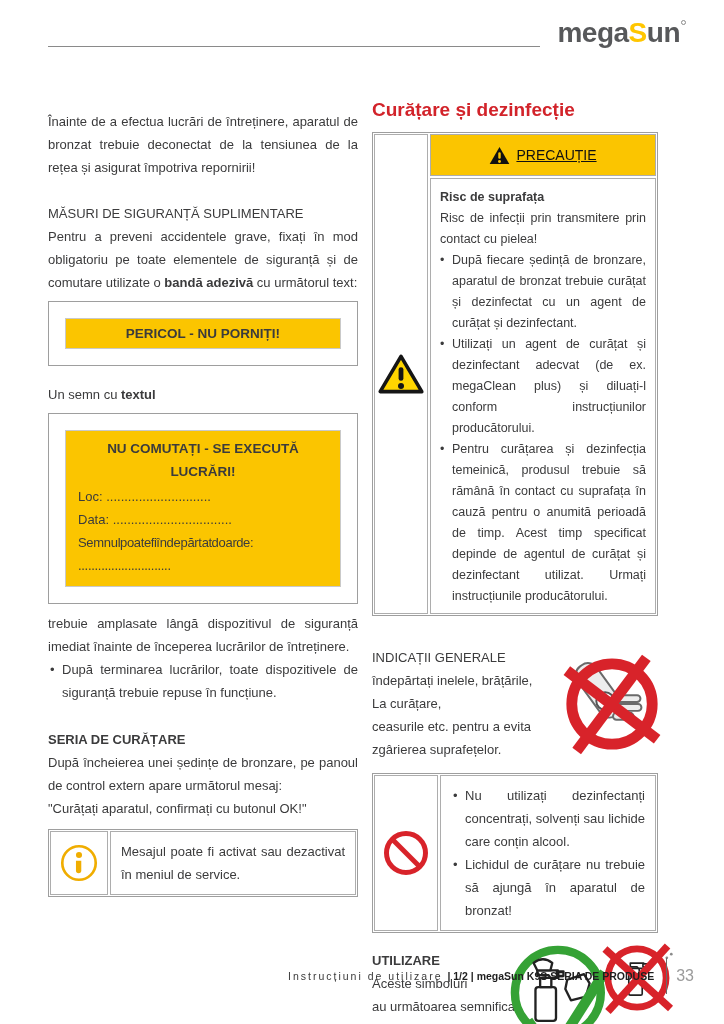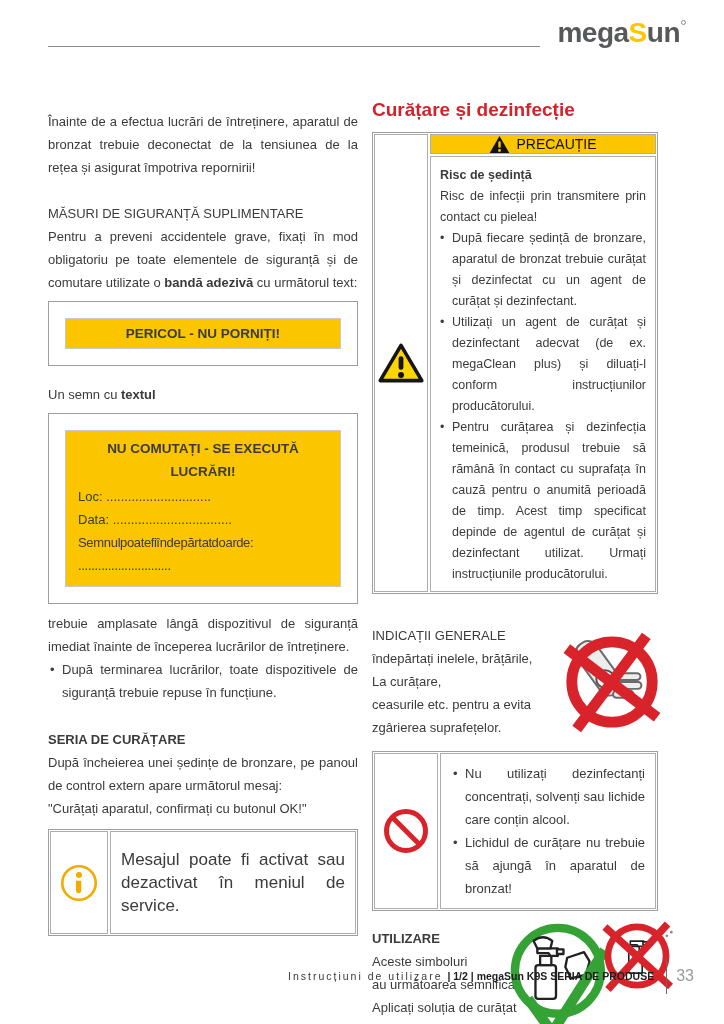--- a/index.html
+++ b/index.html
@@ -43,27 +43,27 @@
 
   .signline{font-size:13px;line-height:23px;margin-top:17px;}
 
   
   .wtable{border:1px solid var(--border);background:#fff;padding:1px;display:flex;gap:2px;}
   .wcell{border:1px solid var(--cellborder);}
   .icon-cell{display:flex;align-items:center;justify-content:center;flex:0 0 auto;}
 
   .info-table{margin-top:9px;}
   .info-table .icon-cell{width:58px;}
-  .info-table .text-cell{flex:1;padding:16px 10px;font-size:17px;line-height:23px;text-align:justify;}
+  .info-table .text-cell{flex:1;padding:8px 10px;font-size:13px;line-height:23px;text-align:justify;}
 
   
   .caution-table{margin-top:7px;}
   .caution-table .tri-cell{width:54px;}
   .caution-stack{flex:1;display:flex;flex-direction:column;gap:2px;}
-  .caution-head{background:var(--yellow);display:flex;align-items:center;justify-content:center;gap:6px;height:20px;font-size:14px;font-weight:500;color:#111;}
+  .caution-head{background:var(--yellow);display:flex;align-items:center;justify-content:center;gap:6px;height:42px;font-size:14px;font-weight:500;color:#111;text-decoration:underline;}
   .caution-body{flex:1;padding:8px 9px 6px 9px;font-size:12.5px;line-height:21px;}
   .caution-body .subject{font-weight:bold;margin-bottom:0;}
   .caution-body p{text-align:justify;}
   .cbullet{position:relative;padding-left:12px;text-align:justify;}
   .cbullet .dot{position:absolute;left:0;top:0;}
 
   
   .sec-title{color:var(--red);font-size:19px;font-weight:bold;line-height:24px;margin:2px 0 10px 0;}
 
   
@@ -152,21 +152,21 @@
       <div class="caution-stack">
         <div class="wcell caution-head">
           <svg width="21" height="19" viewBox="0 0 120 106">
             <path d="M60 4 L116 102 L4 102 Z" fill="#111"></path>
             <rect x="53" y="34" width="14" height="38" rx="7" fill="#FBC500"></rect>
             <circle cx="60" cy="87" r="8.5" fill="#FBC500"></circle>
           </svg>
           <span>PRECAUȚIE</span>
         </div>
         <div class="wcell caution-body">
-          <p class="subject">Risc de ședință</p>
+          <p class="subject">Risc de suprafața</p>
           <p>Risc de infecții prin transmitere prin contact cu pielea!</p>
           <div class="cbullet"><span class="dot">•</span><span>După fiecare ședință de bronzare, aparatul de bronzat trebuie curățat și dezinfectat cu un agent de curățat și dezinfectant.</span></div>
           <div class="cbullet"><span class="dot">•</span><span>Utilizați un agent de curățat și dezinfectant adecvat (de ex. megaClean plus) și diluați-l conform instrucțiunilor producătorului.</span></div>
           <div class="cbullet"><span class="dot">•</span><span>Pentru curățarea și dezinfecția temeinică, produsul trebuie să rămână în contact cu suprafața în cauză pentru o anumită perioadă de timp. Acest timp specificat depinde de agentul de curățat și dezinfectant utilizat. Urmați instrucțiunile producătorului.</span></div>
         </div>
       </div>
     </div>
 
     <div class="general">
       <p>INDICAȚII GENERALE</p>

